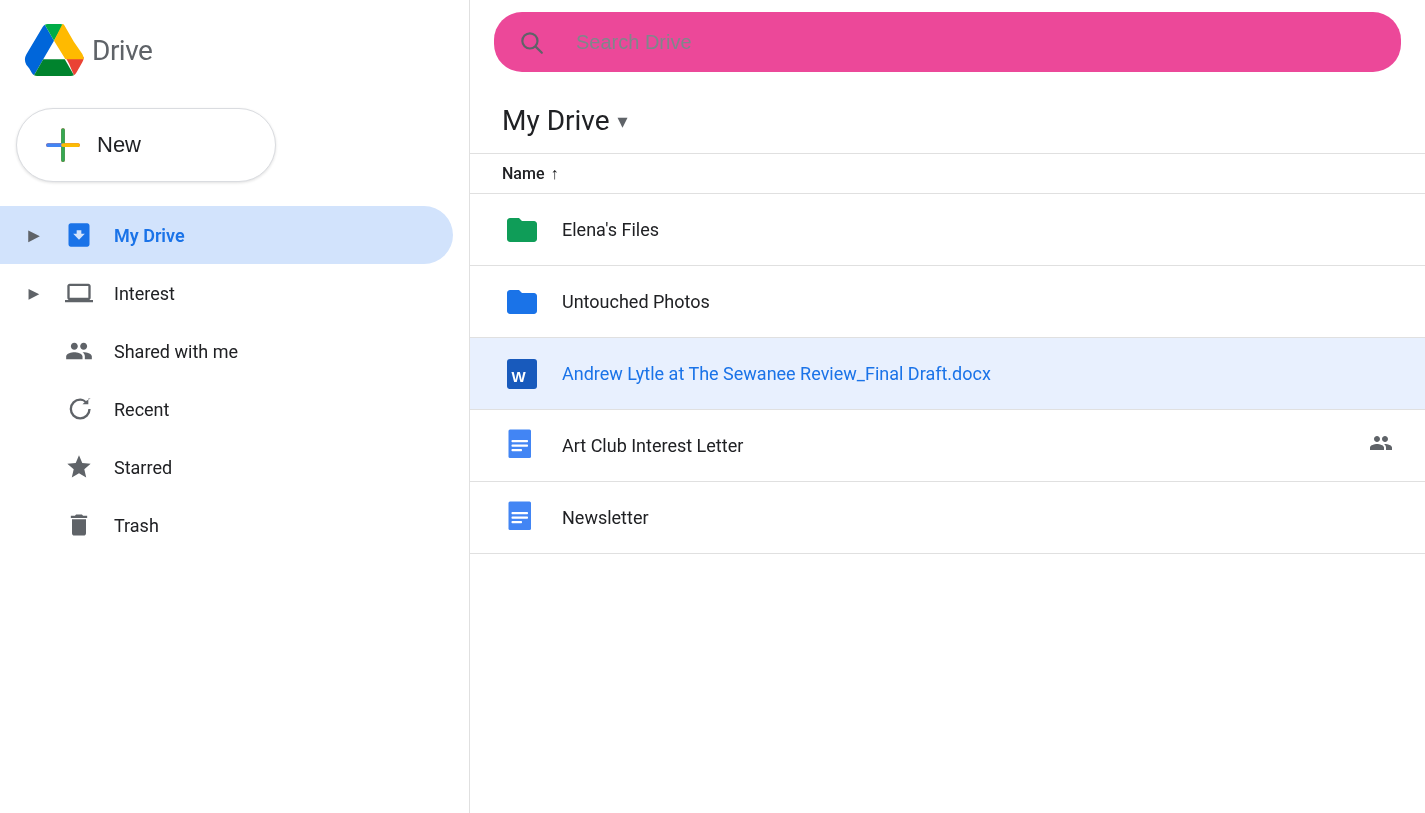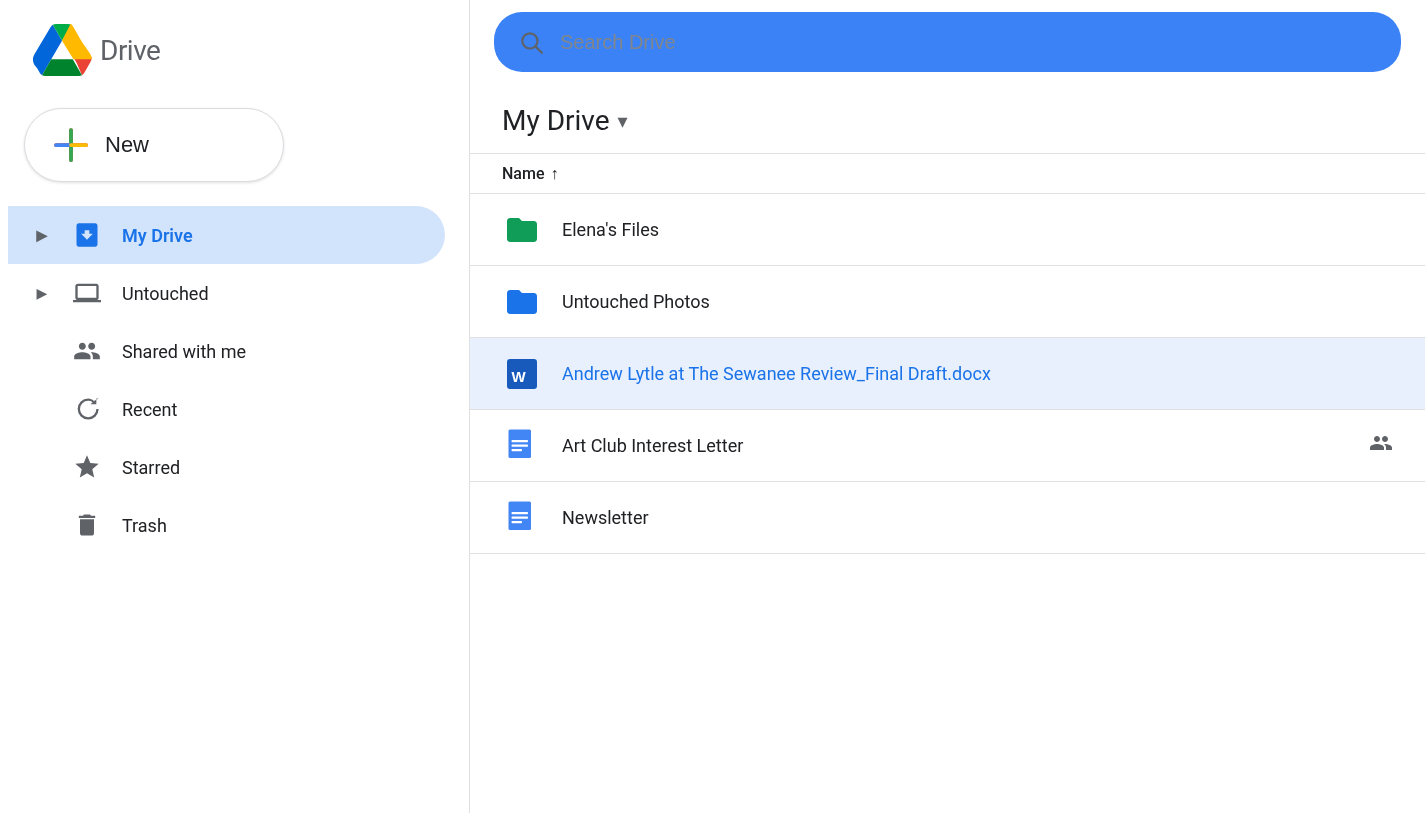--- a/index.html
+++ b/index.html
@@ -5,21 +5,21 @@
     * { margin: 0; padding: 0; box-sizing: border-box; }
     body { font-family: 'Google Sans', Roboto, Arial, sans-serif; background: #fff; display: flex; height: 813px; overflow: hidden; }
 
     
     .sidebar {
       width: 470px;
       min-width: 470px;
       background: #fff;
       display: flex;
       flex-direction: column;
-      padding: 16px 8px;
+      padding: 16px 0;
       border-right: 1px solid #e0e0e0;
     }
 
     .logo-area {
       display: flex;
       align-items: center;
       gap: 8px;
       padding: 8px 24px 24px 24px;
     }
 
@@ -97,27 +97,27 @@
     .main {
       flex: 1;
       display: flex;
       flex-direction: column;
       background: #fff;
       overflow: hidden;
     }
 
     
     .search-bar {
-      background: #3b82f6;
+      background: #ec4899;
       border-radius: 28px;
       margin: 12px 24px;
       padding: 0 24px;
       display: flex;
       align-items: center;
-      gap: 16px;
+      gap: 32px;
       height: 60px;
     }
 
     .search-input {
       border: none;
       background: transparent;
       font-size: 20px;
       color: #202124;
       outline: none;
       flex: 1;
@@ -254,21 +254,21 @@
       <span>My Drive</span>
     </div>
 
     <div class="nav-item">
       <span class="nav-expand">▶</span>
       <span class="nav-icon">
         <svg viewBox="0 0 24 24" width="28" height="28" fill="#5f6368">
             <path d="M20 18c1.1 0 1.99-.9 1.99-2L22 6c0-1.1-.9-2-2-2H4c-1.1 0-2 .9-2 2v10c0 1.1.9 2 2 2H0v2h24v-2h-4zM4 6h16v10H4V6z"></path>
           </svg>
       </span>
-      <span>Untouched</span>
+      <span>Interest</span>
     </div>
 
     <div class="nav-item">
       <span style="width:20px; display:inline-block"></span>
       <span class="nav-icon">
         <svg viewBox="0 0 24 24" width="28" height="28" fill="#5f6368">
             <path d="M16 11c1.66 0 2.99-1.34 2.99-3S17.66 5 16 5c-1.66 0-3 1.34-3 3s1.34 3 3 3zm-8 0c1.66 0 2.99-1.34 2.99-3S9.66 5 8 5C6.34 5 5 6.34 5 8s1.34 3 3 3zm0 2c-2.33 0-7 1.17-7 3.5V19h14v-2.5c0-2.33-4.67-3.5-7-3.5zm8 0c-.29 0-.62.02-.97.05 1.16.84 1.97 1.97 1.97 3.45V19h6v-2.5c0-2.33-4.67-3.5-7-3.5z"></path>
           </svg>
       </span>
       <span>Shared with me</span>

